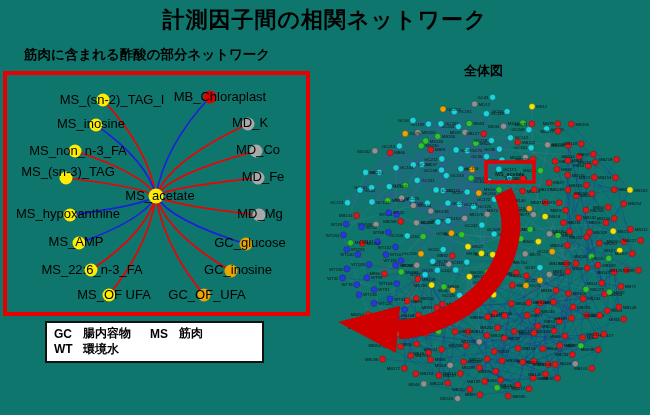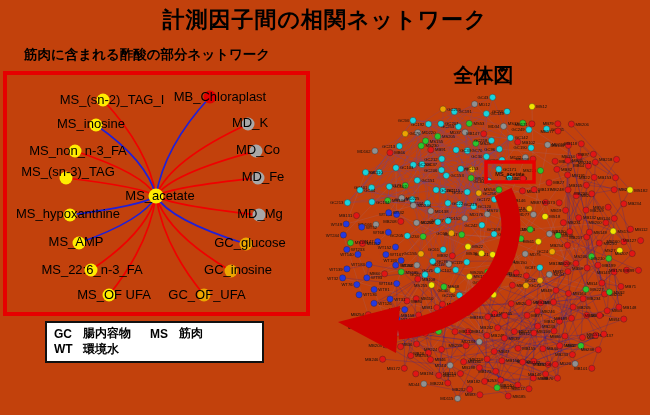--- a/index.html
+++ b/index.html
@@ -1,22 +1,22 @@
 <!DOCTYPE html>
 <html><head>
 <meta charset="utf-8">
 <style>
   html,body{margin:0;padding:0;background:#ffffff;}
-  .page{position:relative;width:650px;height:415px;background:#c2410c;overflow:hidden;
+  .page{position:relative;width:650px;height:415px;background:#0f766e;overflow:hidden;
         font-family:"Liberation Sans","DejaVu Sans",sans-serif;color:#000;}
   .title{position:absolute;top:5px;left:0;width:100%;text-align:center;
          font-size:22px;font-weight:bold;letter-spacing:1px;}
   .subtitle{position:absolute;left:24px;top:46px;font-size:13.5px;font-weight:bold;}
   .ov-title{position:absolute;left:421px;top:62px;width:125px;text-align:center;
-            font-size:20px;font-weight:bold;}
+            font-size:13px;font-weight:bold;}
   .panel-box{position:absolute;left:3px;top:71px;width:299px;height:237px;
              border:4px solid #e60000;z-index:0;}
   svg.gfx{position:absolute;left:0;top:0;z-index:1;}
   .node-label{position:absolute;transform:translate(-50%,-50%);font-size:13px;
               line-height:14px;color:#000;white-space:nowrap;z-index:2;}
   .legend{position:absolute;left:45px;top:321px;width:201px;border:2px solid #111;
           background:#fff;padding:3px 7px 4px 7px;z-index:2;}
   .lrow{display:grid;grid-template-columns:92px auto;column-gap:4px;}
   .lcell{display:flex;align-items:center;gap:5px;font-size:12px;font-weight:bold;
          height:15.5px;white-space:nowrap;}

